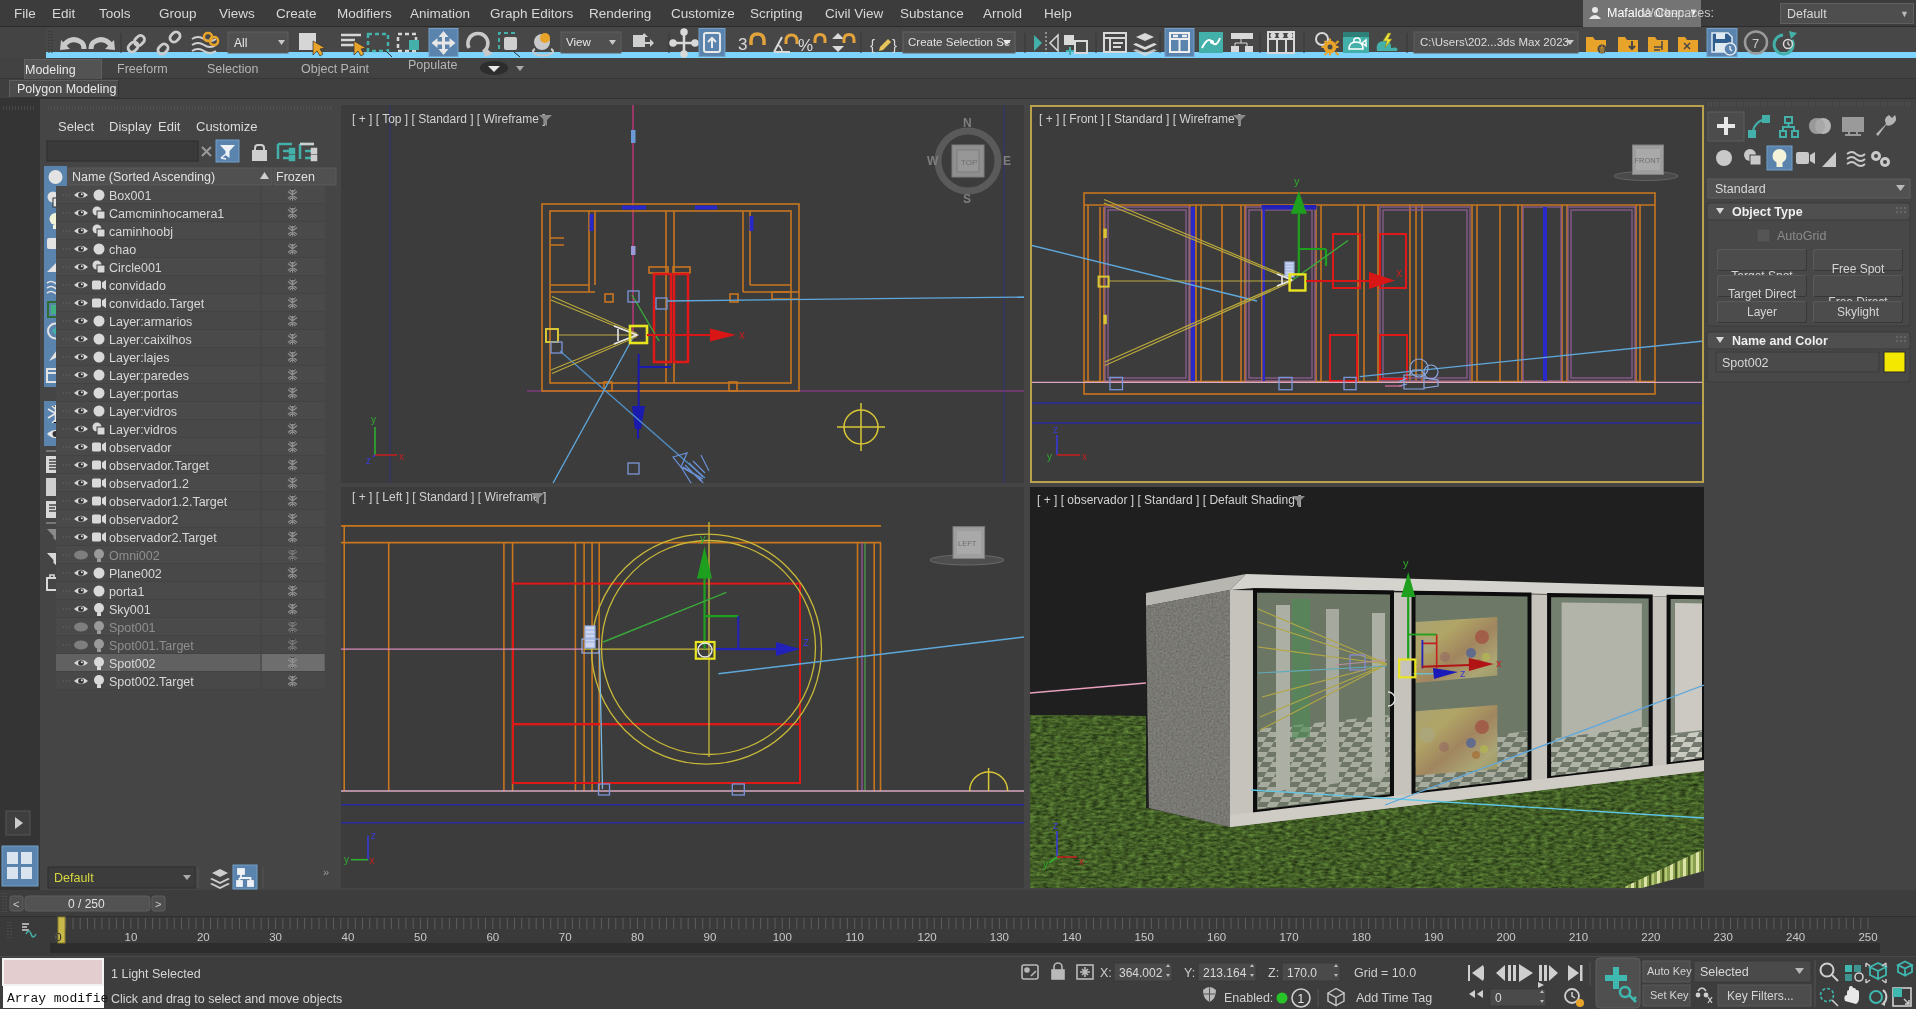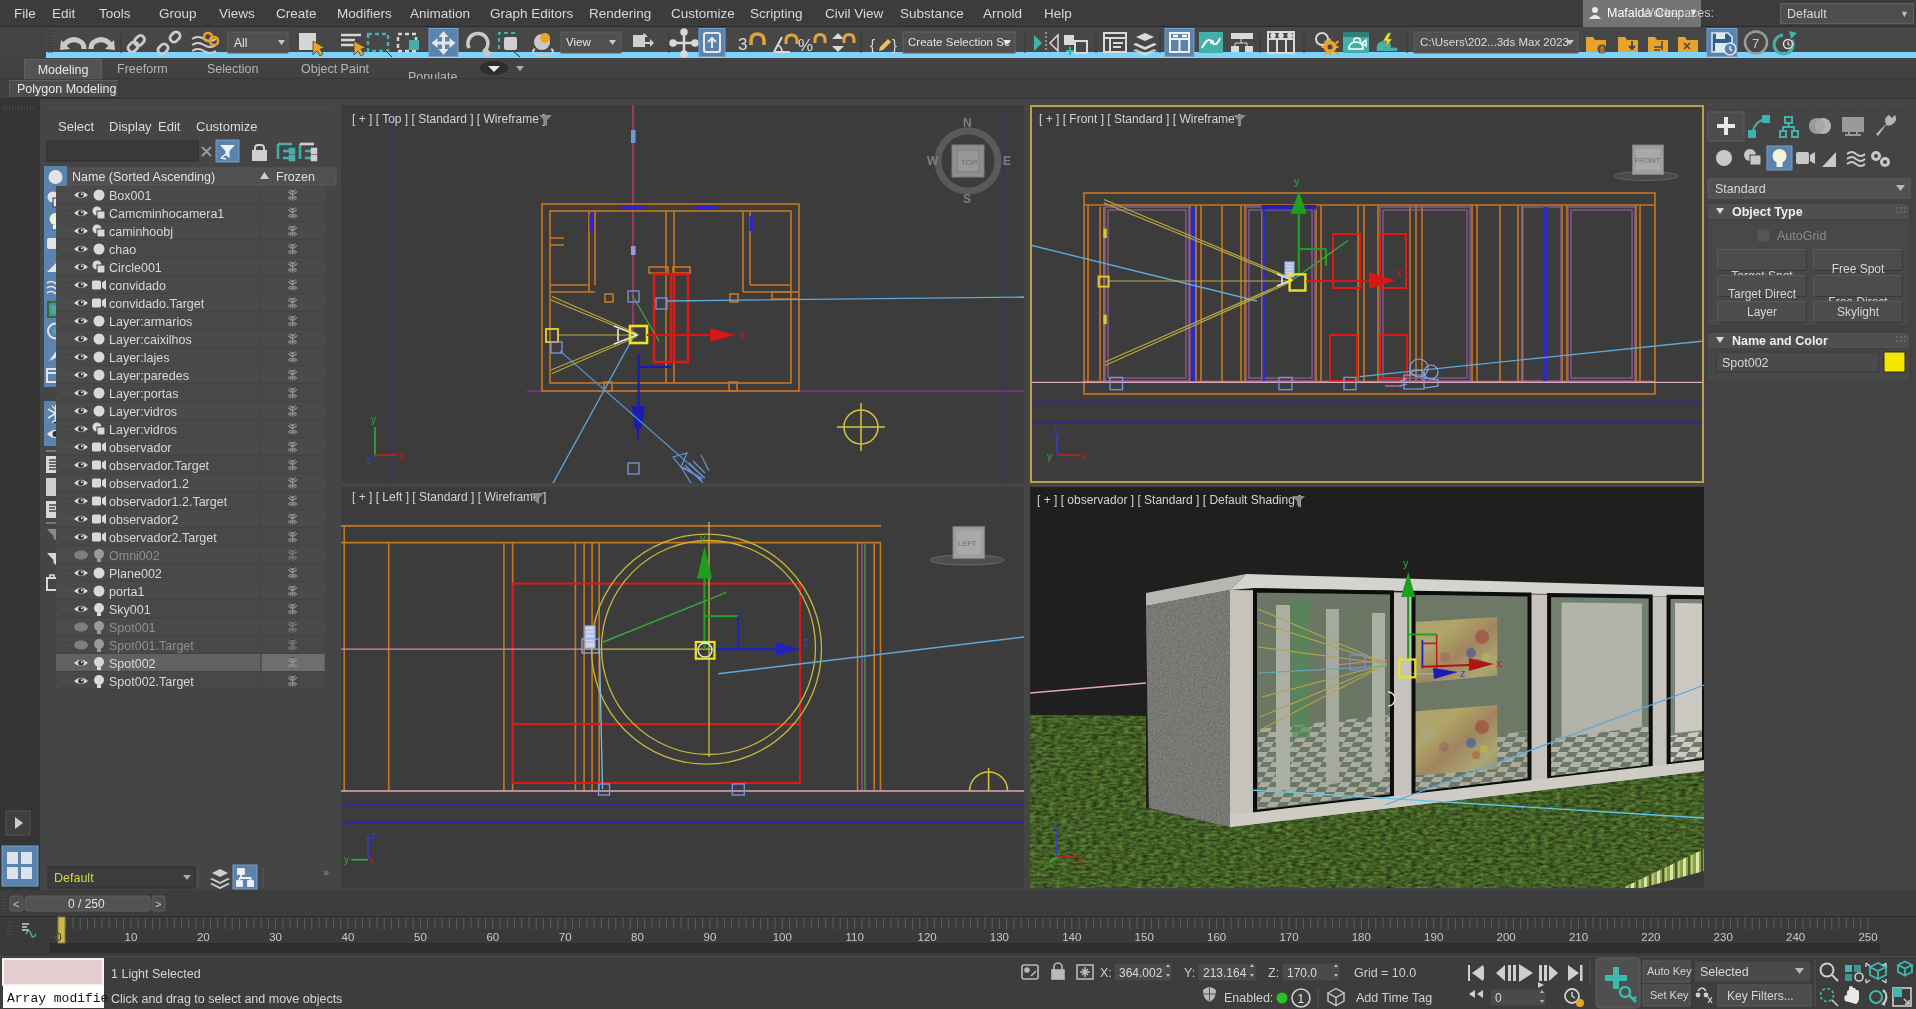--- a/index.html
+++ b/index.html
@@ -254,25 +254,25 @@
       <circle cx="1710" cy="15.5" r="11" fill="none" stroke="#9a9a9a" stroke-width="2.5"></circle>
       <text x="1706" y="21" fill="#c9c9c9" font-size="13">7</text>
 
       <path d="M1737 8 a9.5 9.5 0 1 0 9 5" stroke="#43b1a9" stroke-width="3" fill="none"></path>
       <path d="M1743 4 l8 2 l-6 6 z" fill="#43b1a9"></path>
       <circle cx="1742" cy="17" r="4.5" fill="none" stroke="#d9d9d9" stroke-width="1.5"></circle>
       <path d="M1742 14.5 v2.5 l1.8 1.5" stroke="#d9d9d9" stroke-width="1.3" fill="none"></path>
     </svg>
   </div>
   <div id="ribbon" class="abs">
-    <div class="abs" style="left:24px;top:1px;width:78px;height:20px;background:#535353;border:1px solid #5f5f5f;border-bottom:none;color:#e8e8e8;text-align:center;padding-top:3px;">Modeling</div>
+    <div class="abs" style="left:24px;top:1px;width:78px;height:20px;background:#535353;border:1px solid #5f5f5f;border-bottom:none;color:#e8e8e8;text-align:left;padding-top:3px;">Modeling</div>
     <span class="abs" style="left:117px;top:4px;">Freeform</span>
     <span class="abs" style="left:207px;top:4px;">Selection</span>
     <span class="abs" style="left:301px;top:4px;">Object Paint</span>
-    <span class="abs" style="left:408px;top:12px;">Populate</span>
+    <span class="abs" style="left:408px;top:0;">Populate</span>
     <svg class="abs" width="60" height="21" style="left:478px;top:0" viewBox="0 0 60 21">
       <ellipse cx="16" cy="10" rx="14" ry="7" fill="#2d2d2d"></ellipse>
       <path d="M10 8 h12 l-6 6 z" fill="#e8e8e8"></path>
       <path d="M38 8 l8 0 l-4 5 z" fill="#aaa"></path>
     </svg>
   </div>
   <div id="polyrow" class="abs">
     <div class="abs" style="left:9px;top:1px;width:110px;height:18px;background:#4c4c4c;border:1px solid #5e5e5e;border-bottom-color:#353535;border-right-color:#353535;color:#e9e9e9;font-size:12.5px;padding:1px 0 0 7px;">Polygon Modeling</div>
   </div>
   <div id="mainband" class="abs">

